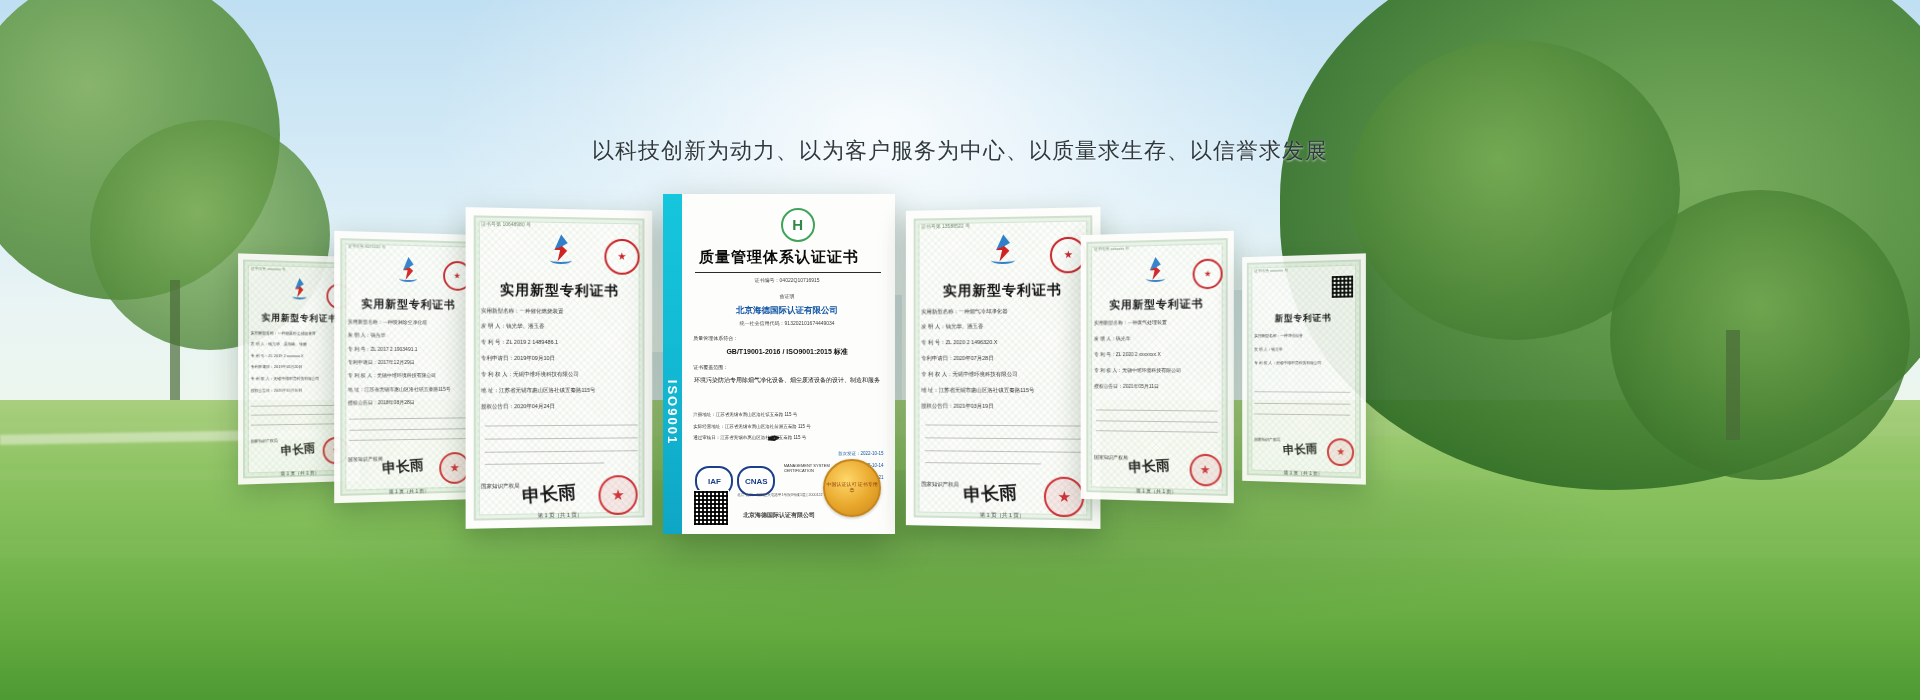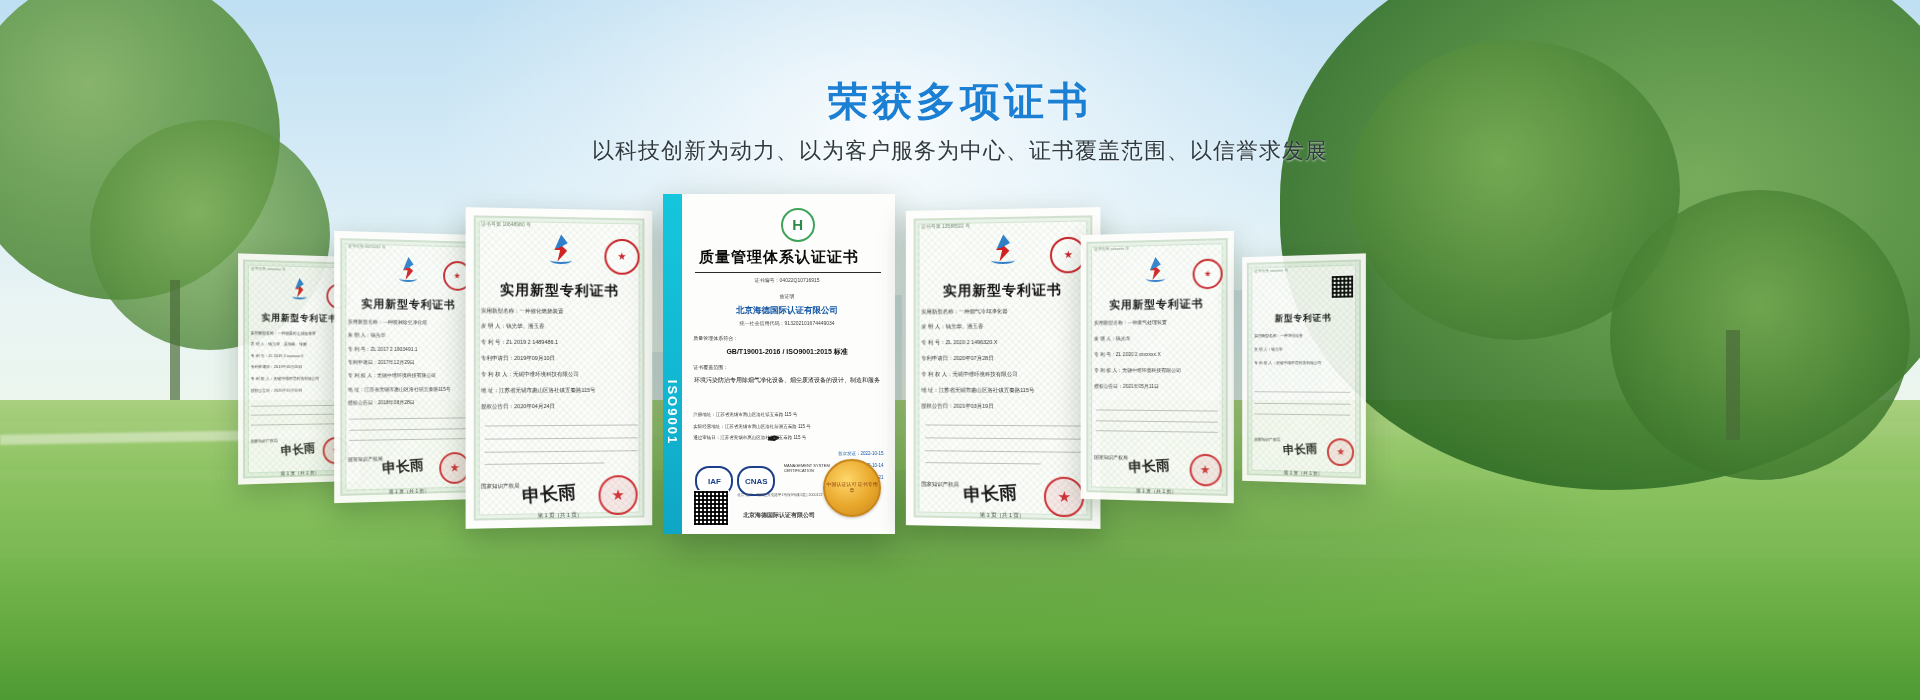--- a/index.html
+++ b/index.html
@@ -397,22 +397,21 @@
   <div class="path"></div>
 
   <div class="tree tree-left"></div>
   <div class="tree tree-left2"></div>
   <div class="trunk" style="left:170px; top:280px; width:10px; height:120px;"></div>
   <div class="tree-right-mass"></div>
   <div class="tree tree-right-a"></div>
   <div class="tree tree-right-b"></div>
   <div class="trunk" style="right:180px; top:330px; width:14px; height:110px;"></div>
 
-  <div class="title">荣获多项证书</div>
-  <div class="subtitle">以科技创新为动力、以为客户服务为中心、证书覆盖范围、以信誉求发展</div>
+  <div class="subtitle">以科技创新为动力、以为客户服务为中心、以质量求生存、以信誉求发展</div>
 
   <div id="certs">
 
     <div class="cert" style="left:236px; top:253px; width:128px; height:232px; transform: perspective(900px) rotateY(14deg) scale(0.98); opacity:0.92;">
       <div class="cert-inner"></div>
       <div class="cert-border"></div>
       <div class="cert-guilloche"></div>
       <div class="cert-code" style="left:10%; top:5%;">证书号第 xxxxxxx 号</div>
       <div class="cert-logo" style="left:43%; top:10%;">
         <div class="flame"></div>

